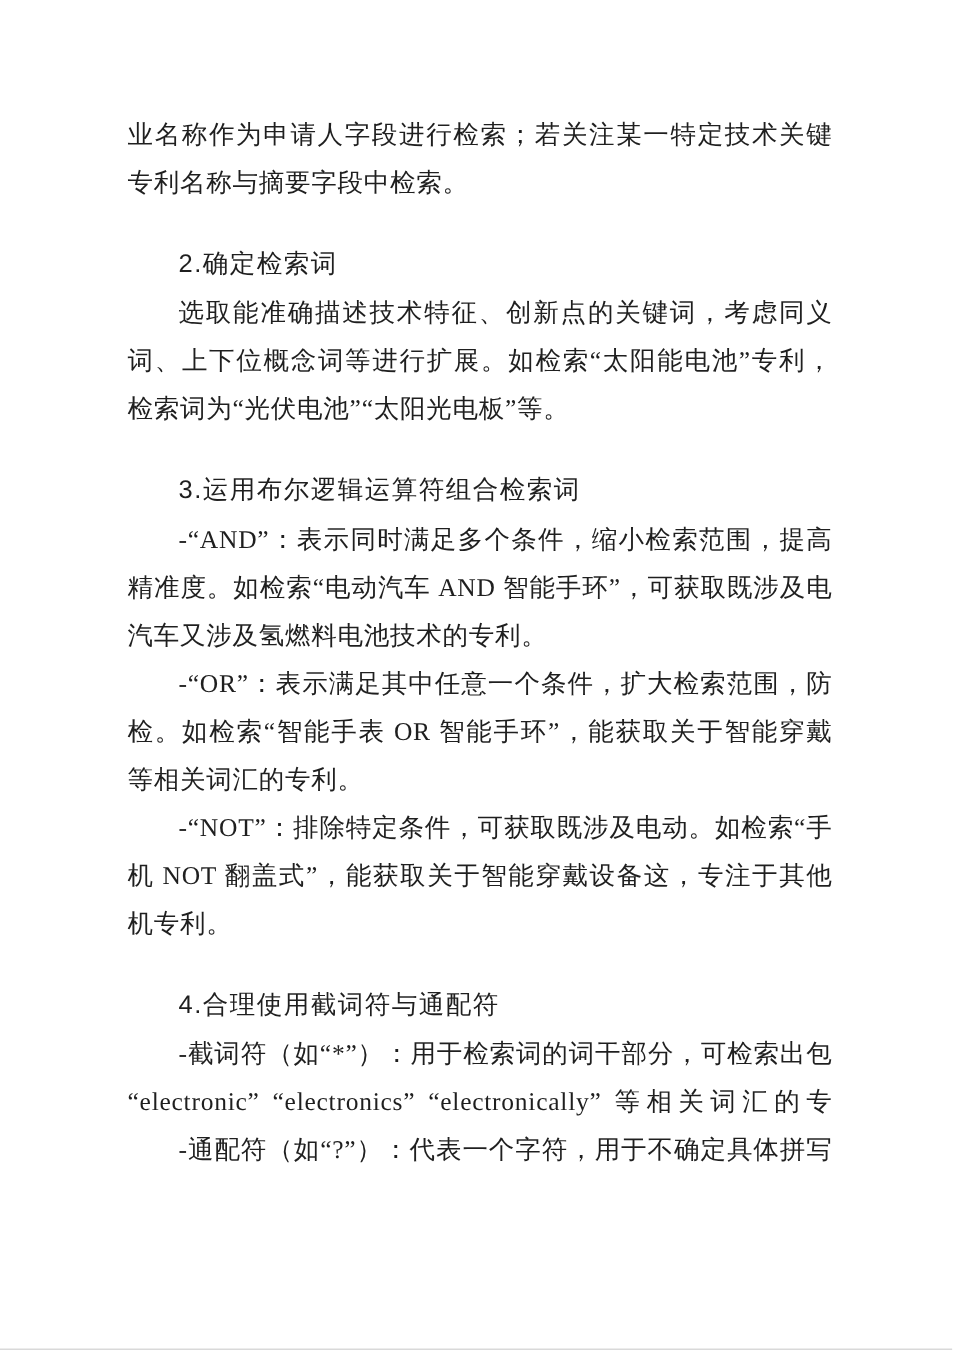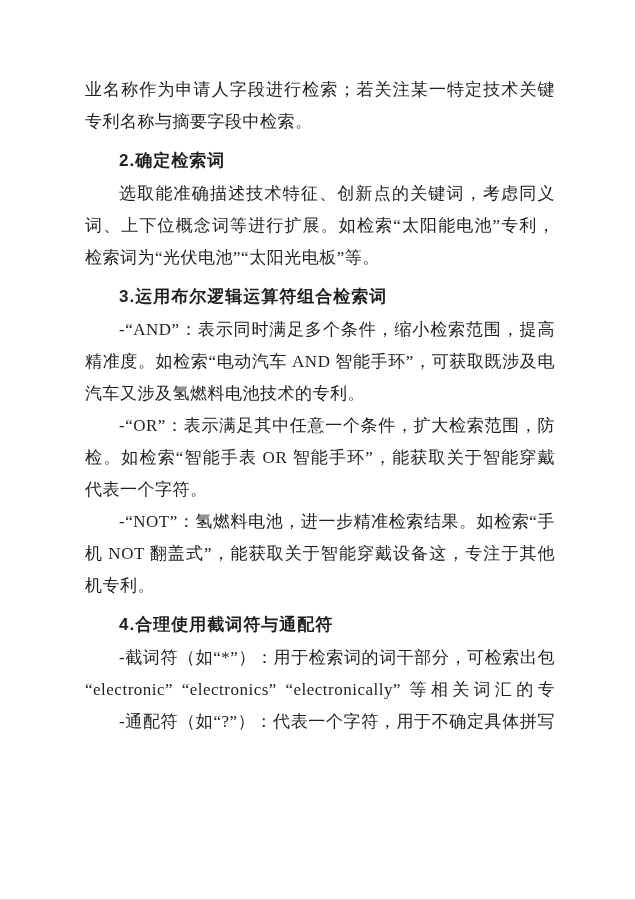--- a/index.html
+++ b/index.html
@@ -33,22 +33,22 @@
     overflow: hidden;
   }
   .line.stretch {
     text-align-last: justify;
   }
   .line.indent {
     text-indent: 2em;
   }
   .line.heading {
     font-family: "Liberation Sans", "DejaVu Sans", sans-serif;
-    font-weight: bold;
-    margin-top: 7px;
+    font-weight: normal;
+    margin-top: 22px;
     margin-bottom: 1px;
     letter-spacing: 1px;
   }
   .page-edge {
     position: absolute;
     left: 0;
     bottom: 0;
     width: 100%;
     height: 1px;
     background: #d9d9d9;
@@ -64,22 +64,22 @@
       <div class="line heading indent">2.确定检索词</div>
       <div class="line indent stretch">选取能准确描述技术特征、创新点的关键词，考虑同义词、近义</div>
       <div class="line stretch">词、上下位概念词等进行扩展。如检索“太阳能电池”专利，可扩展</div>
       <div class="line">检索词为“光伏电池”“太阳光电板”等。</div>
       <div class="line heading indent">3.运用布尔逻辑运算符组合检索词</div>
       <div class="line indent stretch">-“AND”：表示同时满足多个条件，缩小检索范围，提高检索</div>
       <div class="line stretch">精准度。如检索“电动汽车 AND 智能手环”，可获取既涉及电动</div>
       <div class="line">汽车又涉及氢燃料电池技术的专利。</div>
       <div class="line indent stretch">-“OR”：表示满足其中任意一个条件，扩大检索范围，防止漏</div>
       <div class="line stretch">检。如检索“智能手表 OR 智能手环”，能获取关于智能穿戴设备这</div>
-      <div class="line">代表一个字符。</div>
-      <div class="line indent stretch">-“NOT”：氢燃料电池，进一步精准检索结果。如检索“手</div>
+      <div class="line">等相关词汇的专利。</div>
+      <div class="line indent stretch">-“NOT”：排除特定条件，可获取既涉及电动。如检索“手</div>
       <div class="line stretch">机 NOT 翻盖式”，能获取关于智能穿戴设备这，专注于其他类型手</div>
       <div class="line">机专利。</div>
       <div class="line heading indent">4.合理使用截词符与通配符</div>
       <div class="line indent stretch">-截词符（如“*”）：用于检索词的词干部分，可检索出包含该</div>
       <div class="line stretch">“electronic” “electronics” “electronically” 等相关词汇的专利。</div>
       <div class="line indent stretch">-通配符（如“?”）：代表一个字符，用于不确定具体拼写的词</div>
     </div>
   <div class="page-edge"></div>
 </div>
 

